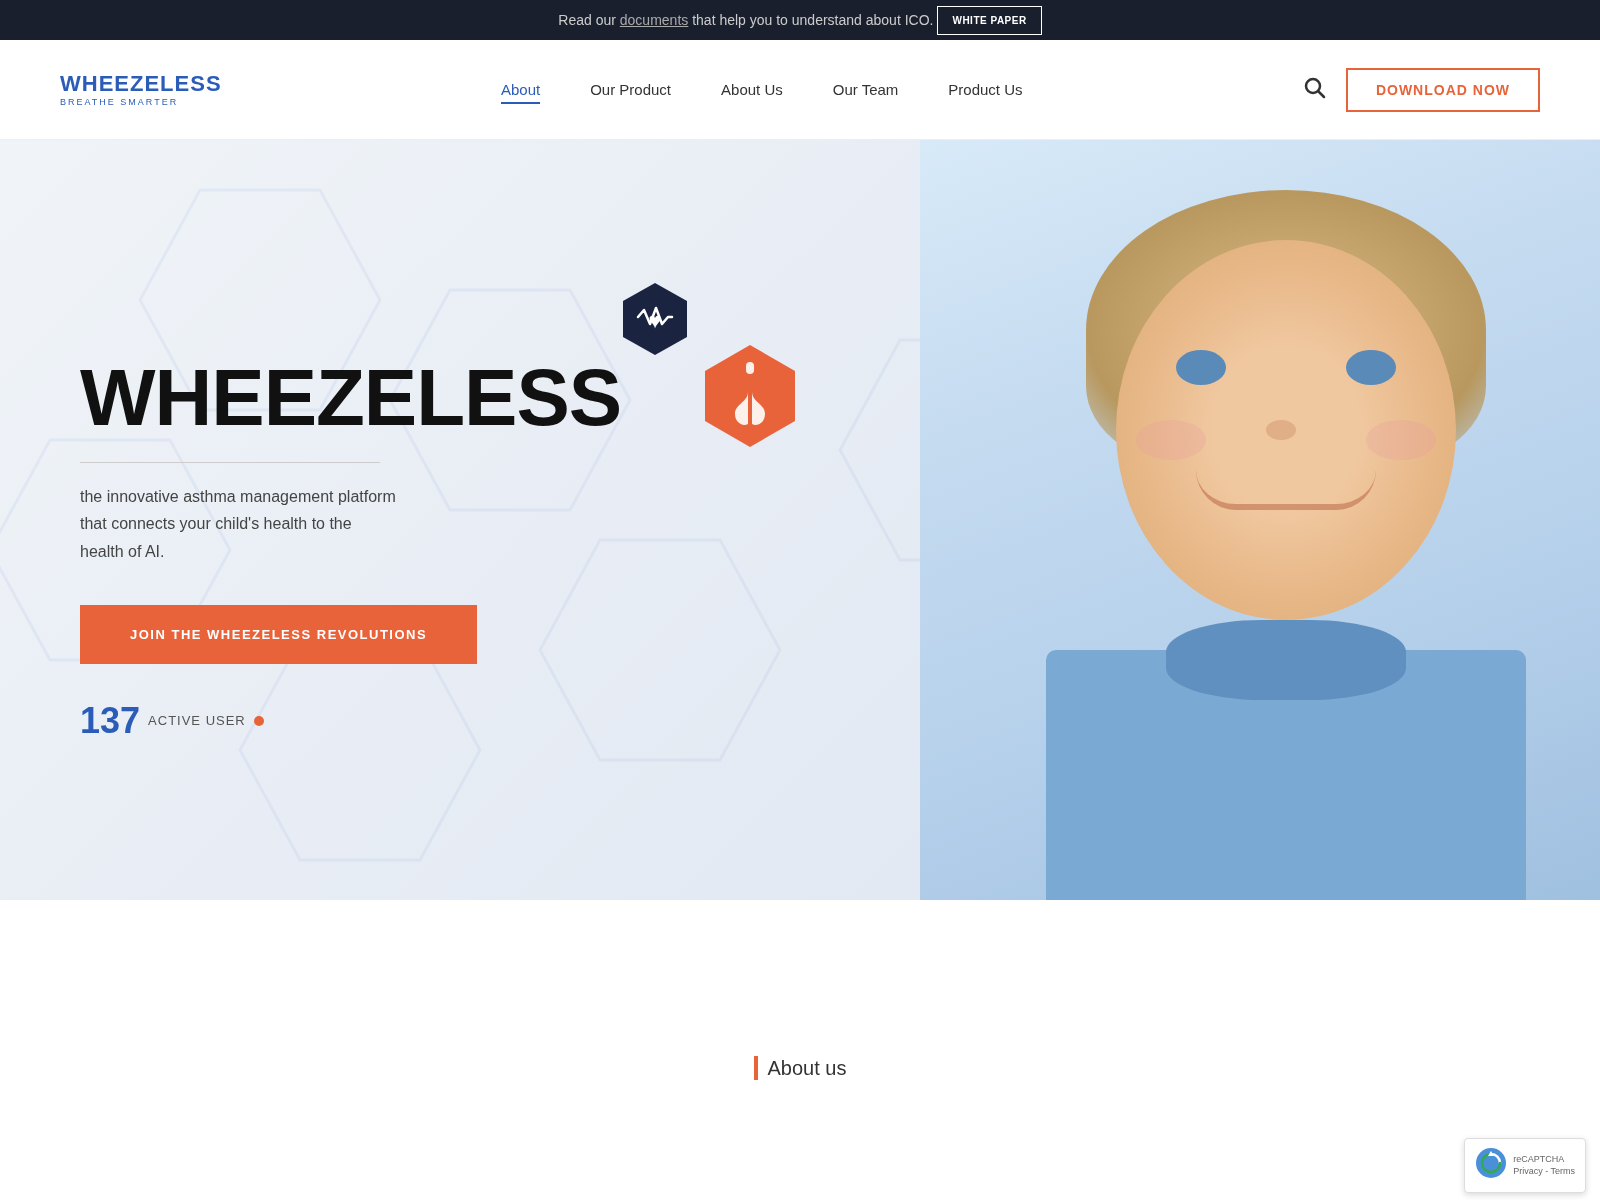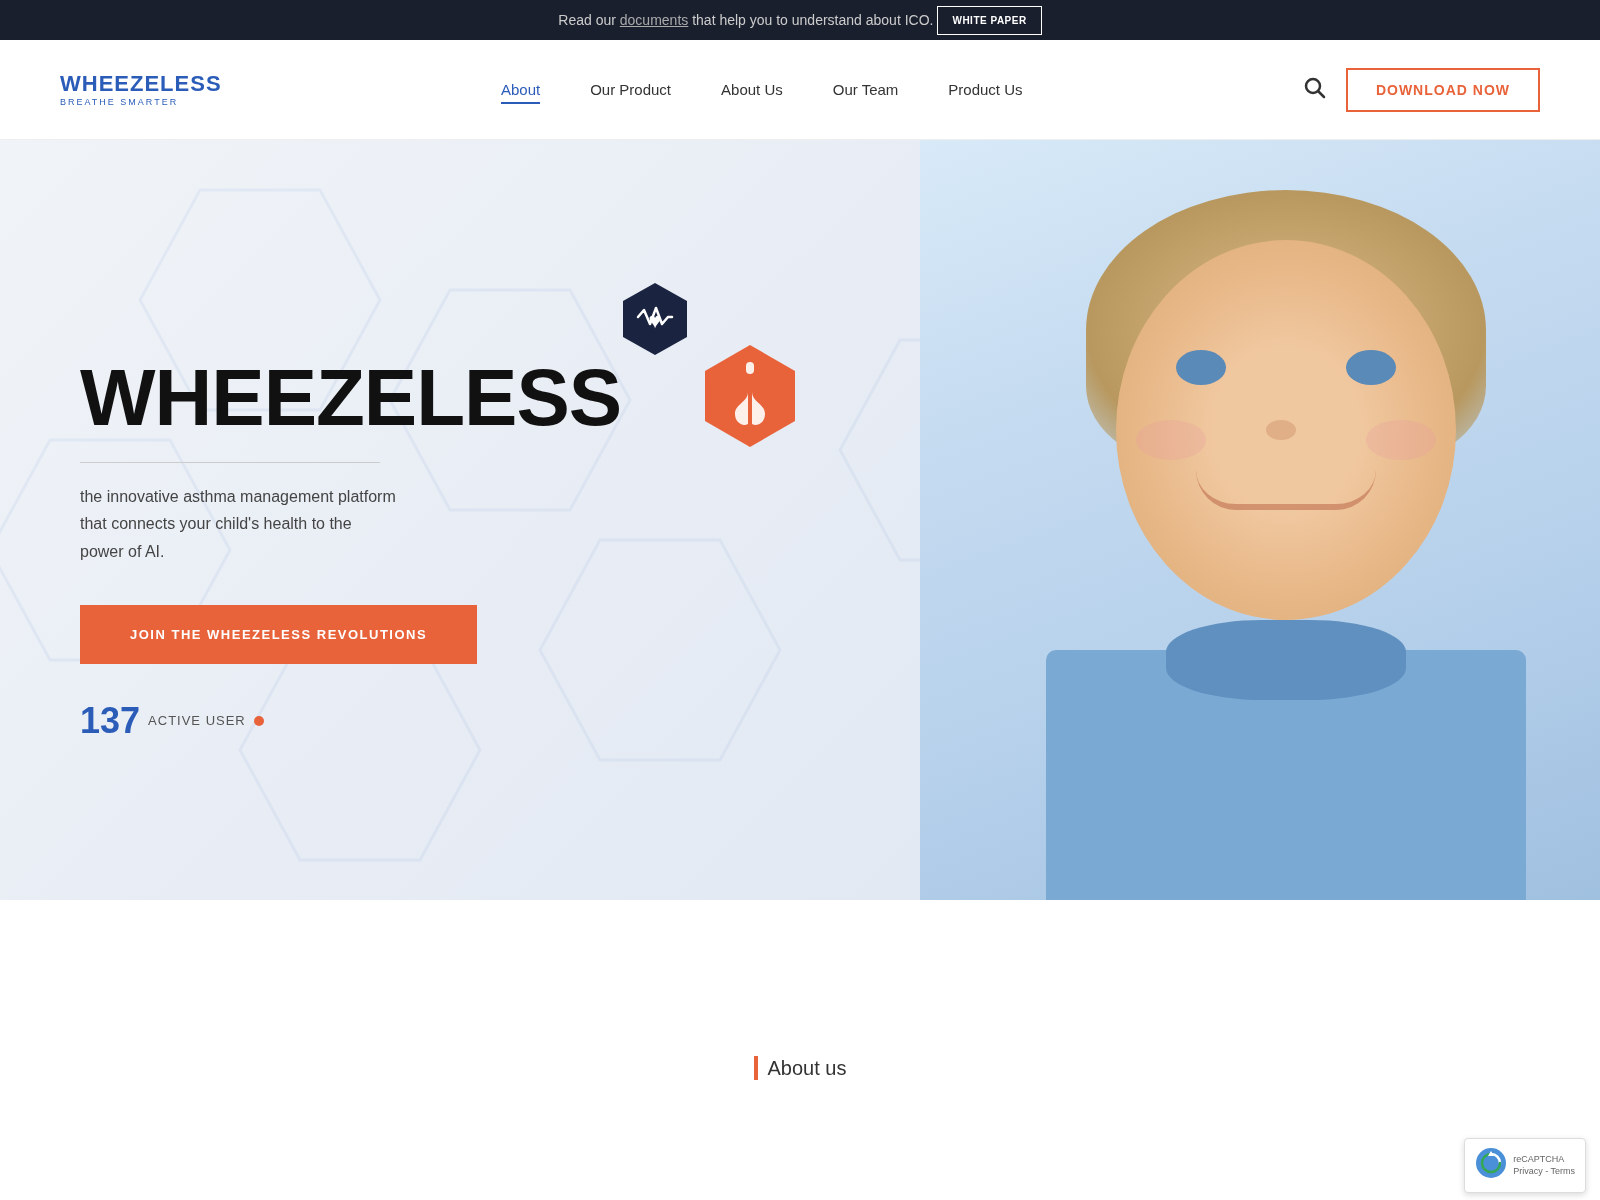--- a/index.html
+++ b/index.html
@@ -335,21 +335,21 @@
       </g>
     </svg>
   </div>
 
   <div class="hero-content">
     <h1 class="hero-title">WHEEZELESS</h1>
     <div class="hero-divider"></div>
     <p class="hero-desc">
       <span>the innovative asthma management platform</span><br>
       <span>that connects your child's health to the</span><br>
-      <span>power of AI.</span>
+      <span>health of AI.</span>
     </p>
     <button class="cta-btn">JOIN THE WHEEZELESS REVOLUTIONS</button>
     <div class="active-user">
       <span class="active-number">137</span>
       <span class="active-label">ACTIVE USER</span>
       <span class="active-dot"></span>
     </div>
   </div>
 
   <div class="hero-image">

